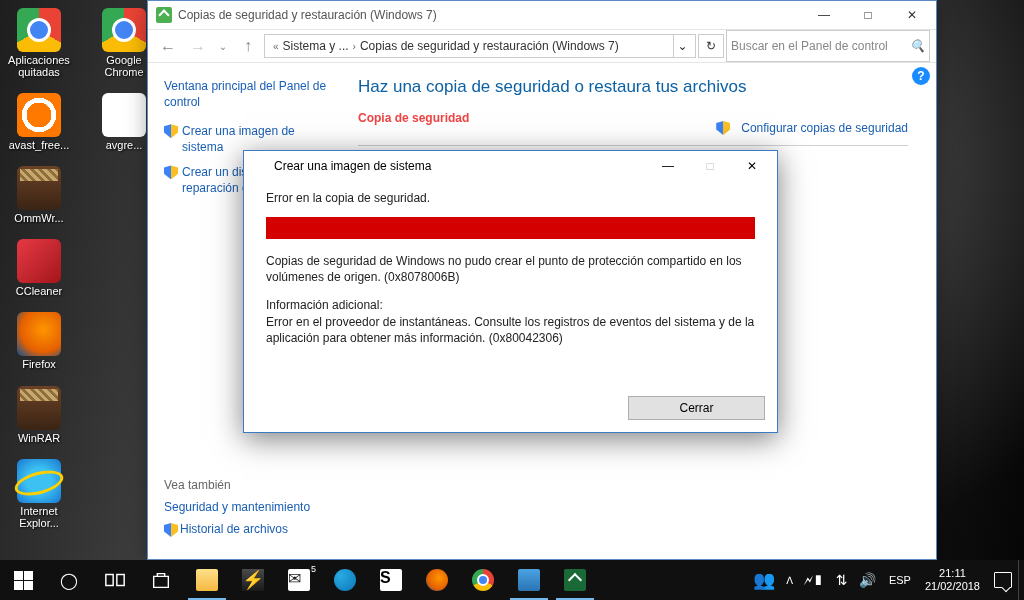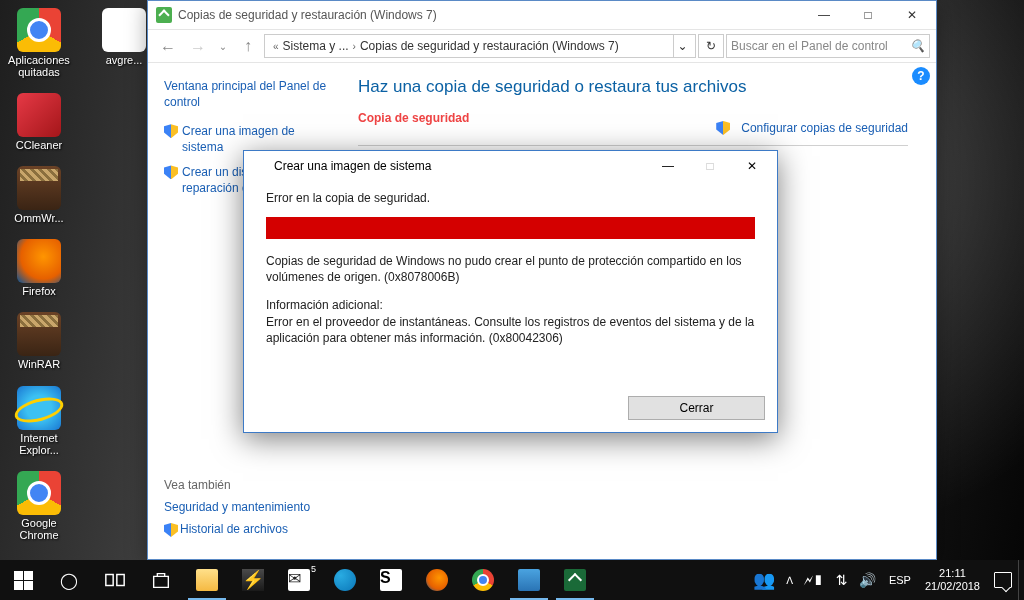--- a/index.html
+++ b/index.html
@@ -32,21 +32,21 @@
 .titlebar .tb-icon::after{content:"";position:absolute;width:6px;height:6px;border:2px solid #fff;border-bottom:none;border-right:none;transform:rotate(45deg);top:4px;left:4px;}
 .tb-spacer{flex:1;}
 .tb-btn{width:44px;height:28px;display:flex;align-items:center;justify-content:center;color:#333;font-size:12px;}
 
 .navbar { height:34px; border-top:1px solid #e5e5e5; border-bottom:1px solid #e5e5e5; display:flex; align-items:center; padding:0 6px; gap:2px; font-size:12px; color:#333; }
 .nav-arrow{width:28px;height:28px;border-radius:3px;display:flex;align-items:center;justify-content:center;color:#888;font-size:16px;}
 .breadcrumb{flex:1;display:flex;align-items:center;border:1px solid #ccc;height:24px;padding:0 4px;gap:4px;background:#fff;}
 .bc-chev{color:#666;font-size:10px;}
 .bc-drop{border-left:1px solid #ccc;height:100%;width:18px;display:flex;align-items:center;justify-content:center;}
 .refresh-btn{width:26px;height:24px;border:1px solid #ccc;display:flex;align-items:center;justify-content:center;}
-.searchbox{width:204px;height:24px;border:1px solid #ccc;display:flex;align-items:center;padding:0 4px;color:#888;font-style:italic;}
+.searchbox{width:204px;height:32px;border:1px solid #ccc;display:flex;align-items:center;padding:0 4px;color:#888;font-style:italic;}
 .searchbox span:first-child{flex:1;font-style:normal;}
 
 .cp-body{flex:1;display:flex;overflow:hidden;}
 .sidebar{width:200px;padding:16px 12px 12px 16px;font-size:12px;}
 .sidebar .sb-title{color:#1a5fb4;margin-bottom:14px;line-height:1.3;}
 .sb-link{color:#1a5fb4;display:flex;align-items:flex-start;gap:4px;margin-bottom:10px;line-height:1.3;}
 .sb-link .shield{width:14px;height:14px;flex-shrink:0;background:linear-gradient(90deg,#3b82f6 50%,#fbbf24 50%);clip-path:polygon(50% 0,100% 15%,100% 60%,50% 100%,0 60%,0 15%);}
 .main-pane{flex:1;padding:14px 28px 10px 10px;font-size:12px;position:relative;}
 .main-pane h1{color:#0b61a4;font-size:17px;font-weight:400;margin-bottom:14px;}
 .section-title{font-weight:700;color:#ef4444;margin-bottom:20px;}
@@ -105,26 +105,30 @@
 
 <div class="desktop">
   <div class="wallpaper-overlay"></div>
 
   <div class="desktop-icons" id="dicons">
       <div class="dicon">
         <div class="glyph chrome-ico"></div>
         <div>Aplicaciones quitadas</div>
       </div>
       <div class="dicon">
+        <div class="glyph avast-ico"></div>
+        <div>avast_free...</div>
+      </div>
+      <div class="dicon">
+        <div class="glyph winrar-ico"></div>
+        <div>OmmWr...</div>
+      </div>
+      <div class="dicon">
         <div class="glyph ccleaner-ico"></div>
         <div>CCleaner</div>
-      </div>
-      <div class="dicon">
-        <div class="glyph winrar-ico"></div>
-        <div>OmmWr...</div>
       </div>
       <div class="dicon">
         <div class="glyph firefox-ico"></div>
         <div>Firefox</div>
       </div>
       <div class="dicon">
         <div class="glyph winrar-ico"></div>
         <div>WinRAR</div>
       </div>
       <div class="dicon">

